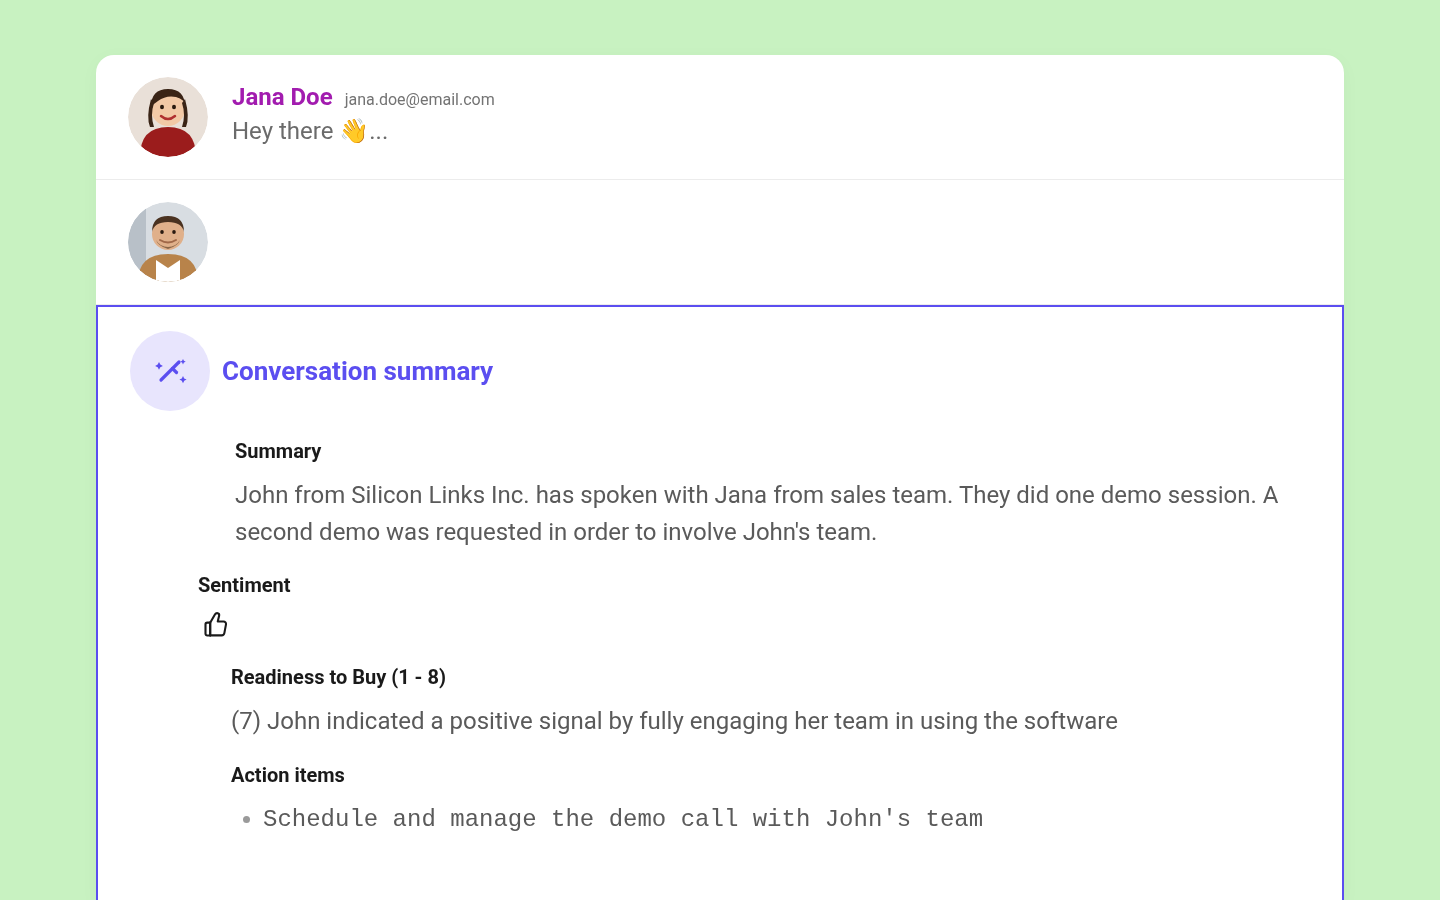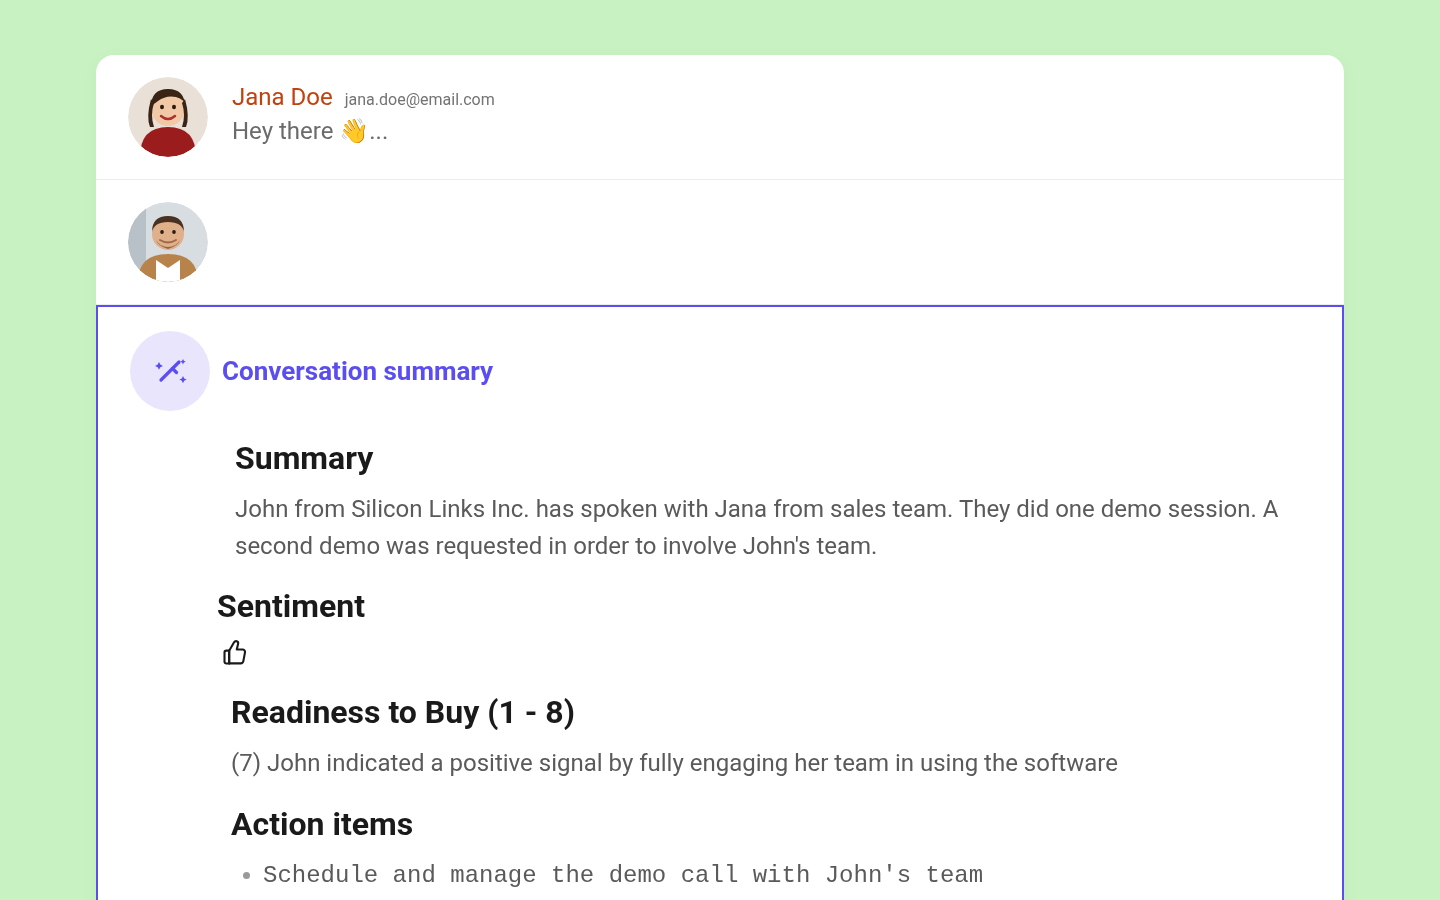--- a/index.html
+++ b/index.html
@@ -33,23 +33,23 @@
       display: block;
     }
     .msg-content { padding-top: 6px; }
     .msg-header {
       display: flex;
       align-items: baseline;
       gap: 12px;
       margin-bottom: 6px;
     }
     .msg-name {
-      font-weight: 400;
-      font-size: 24px;
-      color: #c2410c;
+      font-weight: 700;
+      font-size: 24px;
+      color: #a21caf;
     }
     .msg-email {
       font-size: 16px;
       color: #737373;
       font-weight: 400;
     }
     .msg-preview {
       font-size: 24px;
       color: #6b6b6b;
       font-weight: 400;
@@ -77,24 +77,24 @@
     }
     .summary-title {
       font-size: 26px;
       font-weight: 700;
       color: #5b4ef0;
     }
     .section-block {
       margin-left: 105px;
       margin-bottom: 22px;
     }
-    .section-block.nudge-l1 { margin-left: 87px; }
+    .section-block.nudge-l1 { margin-left: 68px; }
     .section-block.nudge-l0 { margin-left: 101px; }
     .section-heading {
-      font-size: 32px;
+      font-size: 20px;
       font-weight: 700;
       color: #1a1a1a;
       margin-bottom: 14px;
     }
     .section-body {
       font-size: 24px;
       color: #5a5a5a;
       line-height: 1.55;
     }
     .thumb-wrap { margin-left: 4px; }

